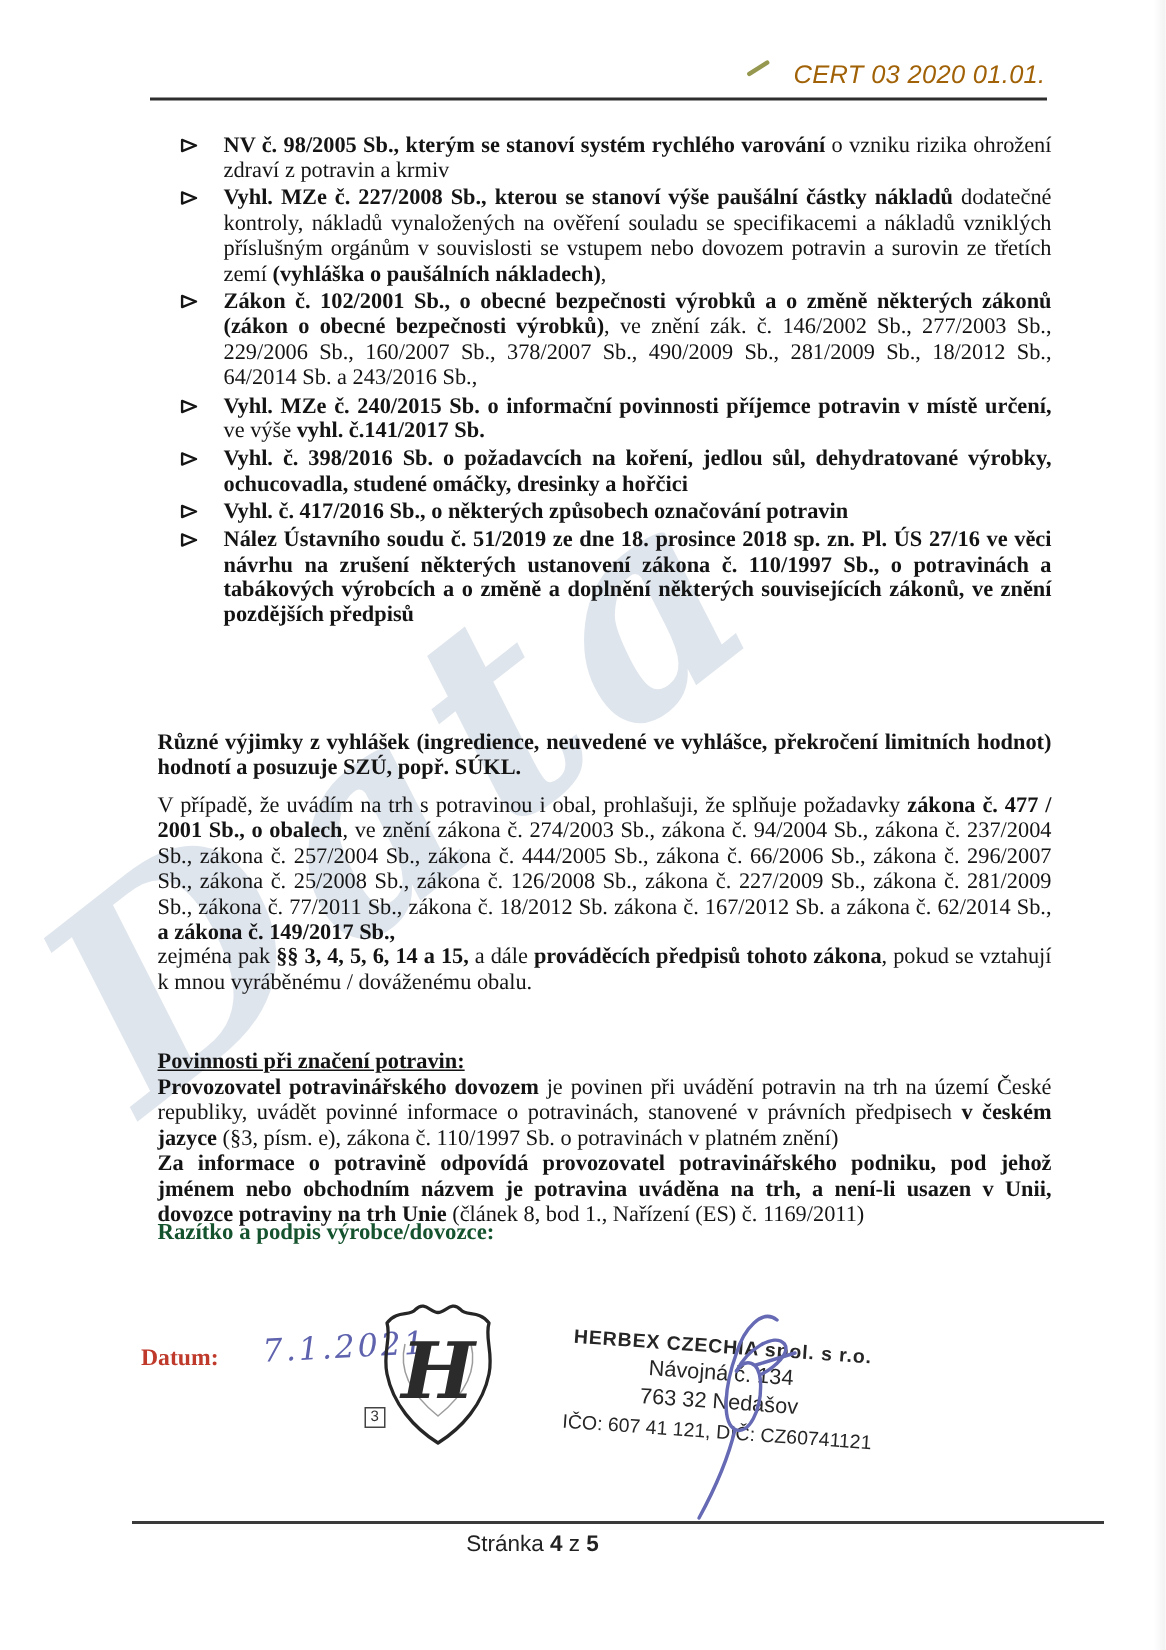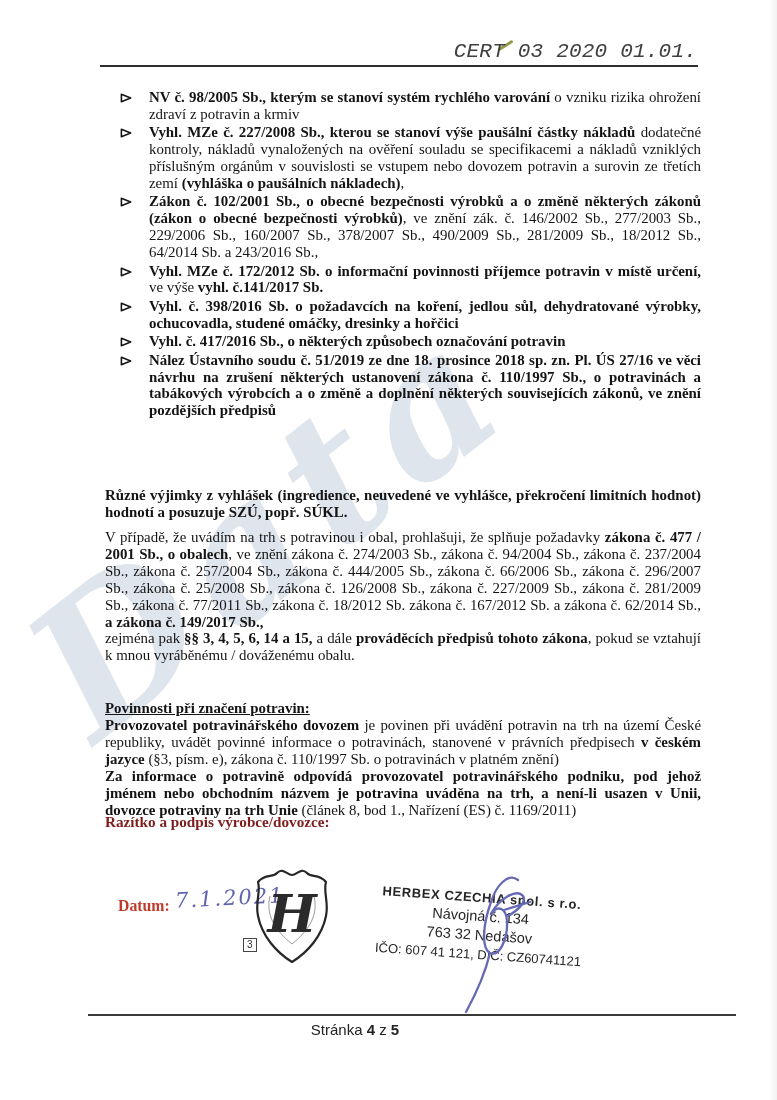--- a/index.html
+++ b/index.html
@@ -8,22 +8,22 @@
     background:#ffffff;
     font-family:"Liberation Serif", serif;
     color:#141414;
   }
   .page{position:absolute;inset:0;background:#fff;}
   .edge-shade{position:absolute;top:0;right:0;width:8px;height:100%;
     background:linear-gradient(to left, rgba(0,0,0,0.05), rgba(0,0,0,0));pointer-events:none;}
 
   
   .doc-code{position:absolute;top:40px;right:80px;
-    font-family:Liberation Mono, monospace;font-style:italic;
-    font-size:21px;color:#404040;letter-spacing:.2px;}
+    font-family:Liberation Sans, sans-serif;font-style:italic;
+    font-size:17px;color:#a16207;letter-spacing:.2px;}
   .header-rule{position:absolute;top:65px;left:100px;width:598px;height:2px;background:#2e2e2e;}
   .pen-mark{position:absolute;top:44px;left:497px;width:17px;height:3px;border-radius:2px;
     background:#96984f;transform:rotate(-32deg);}
 
   
   .watermark{position:absolute;left:55px;top:585px;
     font-family:"DejaVu Serif", serif;font-style:italic;font-weight:bold;
     font-size:185px;letter-spacing:14px;color:rgba(178,192,213,0.42);
     transform:rotate(-38deg);transform-origin:left center;
     pointer-events:none;white-space:nowrap;}
@@ -34,22 +34,22 @@
   .legal-list{margin:0;padding:0;list-style:none;font-family:Liberation Serif, serif;}
   .legal-item{position:relative;padding-left:44px;margin-bottom:1.5px;}
   .bullet{position:absolute;left:15px;top:2px;}
   p{margin:0;}
   .gap-top-lg{margin-top:68px;}
   .gap-top-md{margin-top:8px;}
   .u-head{font-weight:bold;text-decoration:underline;margin-top:36px;}
 
   
   .stamp-heading{position:absolute;left:105px;top:813px;
-    font-size:15.2px;font-weight:bold;color:#7f1d1d;}
-  .datum-label{position:absolute;left:118px;top:897px;
+    font-size:15.2px;font-weight:bold;color:#14532d;}
+  .datum-label{position:absolute;left:94px;top:897px;
     font-size:15.8px;font-weight:bold;color:#bf3a2b;}
   .datum-value{position:absolute;left:175px;top:886px;
     font-family:"DejaVu Serif", serif;font-style:italic;
     font-size:21px;letter-spacing:2px;color:#5f63ae;transform:rotate(-3deg);}
   .stamp-shield{position:absolute;left:250px;top:866px;}
   .stamp-box3{position:absolute;left:243px;top:938px;border:1.5px solid #444;
     font-family:"Liberation Sans", sans-serif;font-size:10px;line-height:12px;
     padding:0 3px;color:#333;}
   .stamp-text{position:absolute;left:338px;top:878px;width:290px;
     transform:rotate(4deg);transform-origin:left top;text-align:center;
@@ -105,21 +105,21 @@
           </span>
           <span><b>Zákon č. 102/2001 Sb., o obecné bezpečnosti výrobků a o změně některých zákonů (zákon o obecné bezpečnosti výrobků)</b><span>, ve znění zák. č. 146/2002 Sb., 277/2003 Sb., 229/2006 Sb., 160/2007 Sb., 378/2007 Sb., 490/2009 Sb., 281/2009 Sb., 18/2012 Sb., 64/2014 Sb. a 243/2016 Sb.,</span></span>
         </li>
 
         <li class="legal-item">
           <span class="bullet">
             <svg width="13" height="12" viewBox="0 0 14 12" aria-hidden="true">
               <path d="M1.5 2 L11.5 6 L1.5 10 Z" fill="none" stroke="#151515" stroke-width="1.7" stroke-linejoin="round"></path>
             </svg>
           </span>
-          <span><b>Vyhl. MZe č. 172/2012 Sb. o informační povinnosti příjemce potravin v místě určení,</b><span> ve výše </span><b>vyhl. č.141/2017 Sb.</b></span>
+          <span><b>Vyhl. MZe č. 240/2015 Sb. o informační povinnosti příjemce potravin v místě určení,</b><span> ve výše </span><b>vyhl. č.141/2017 Sb.</b></span>
         </li>
 
 
         <li class="legal-item">
           <span class="bullet">
             <svg width="13" height="12" viewBox="0 0 14 12" aria-hidden="true">
               <path d="M1.5 2 L11.5 6 L1.5 10 Z" fill="none" stroke="#151515" stroke-width="1.7" stroke-linejoin="round"></path>
             </svg>
           </span>
           <span><b>Vyhl. č. 398/2016 Sb. o požadavcích na koření, jedlou sůl, dehydratované výrobky, ochucovadla, studené omáčky, dresinky a hořčici</b></span>

